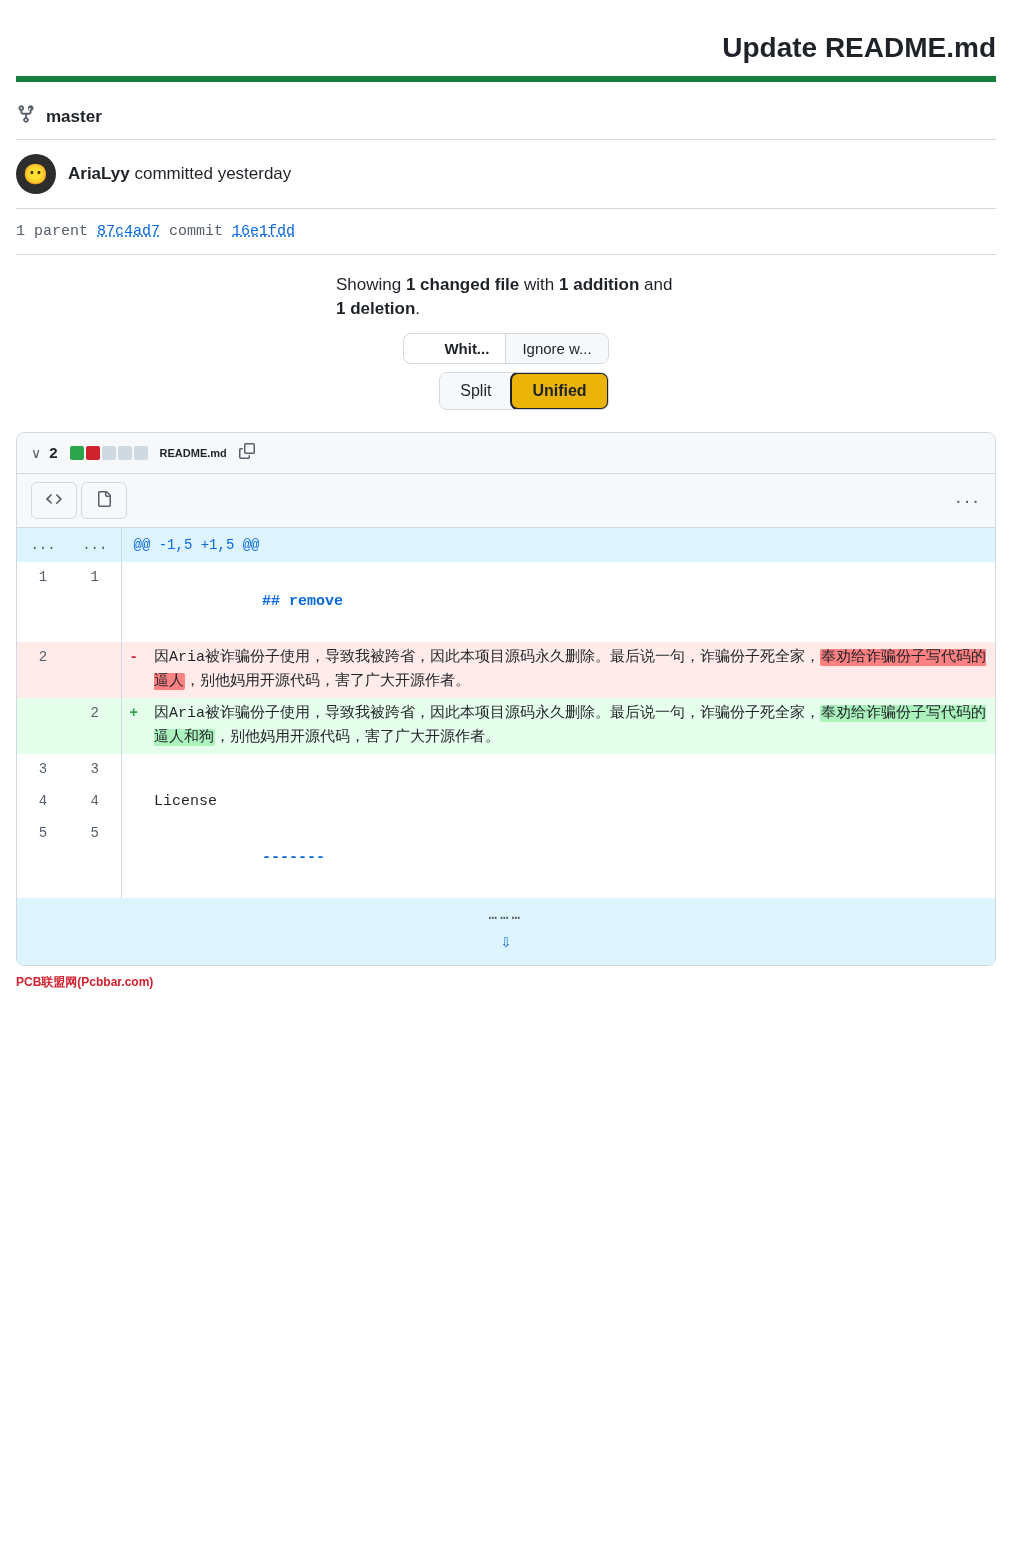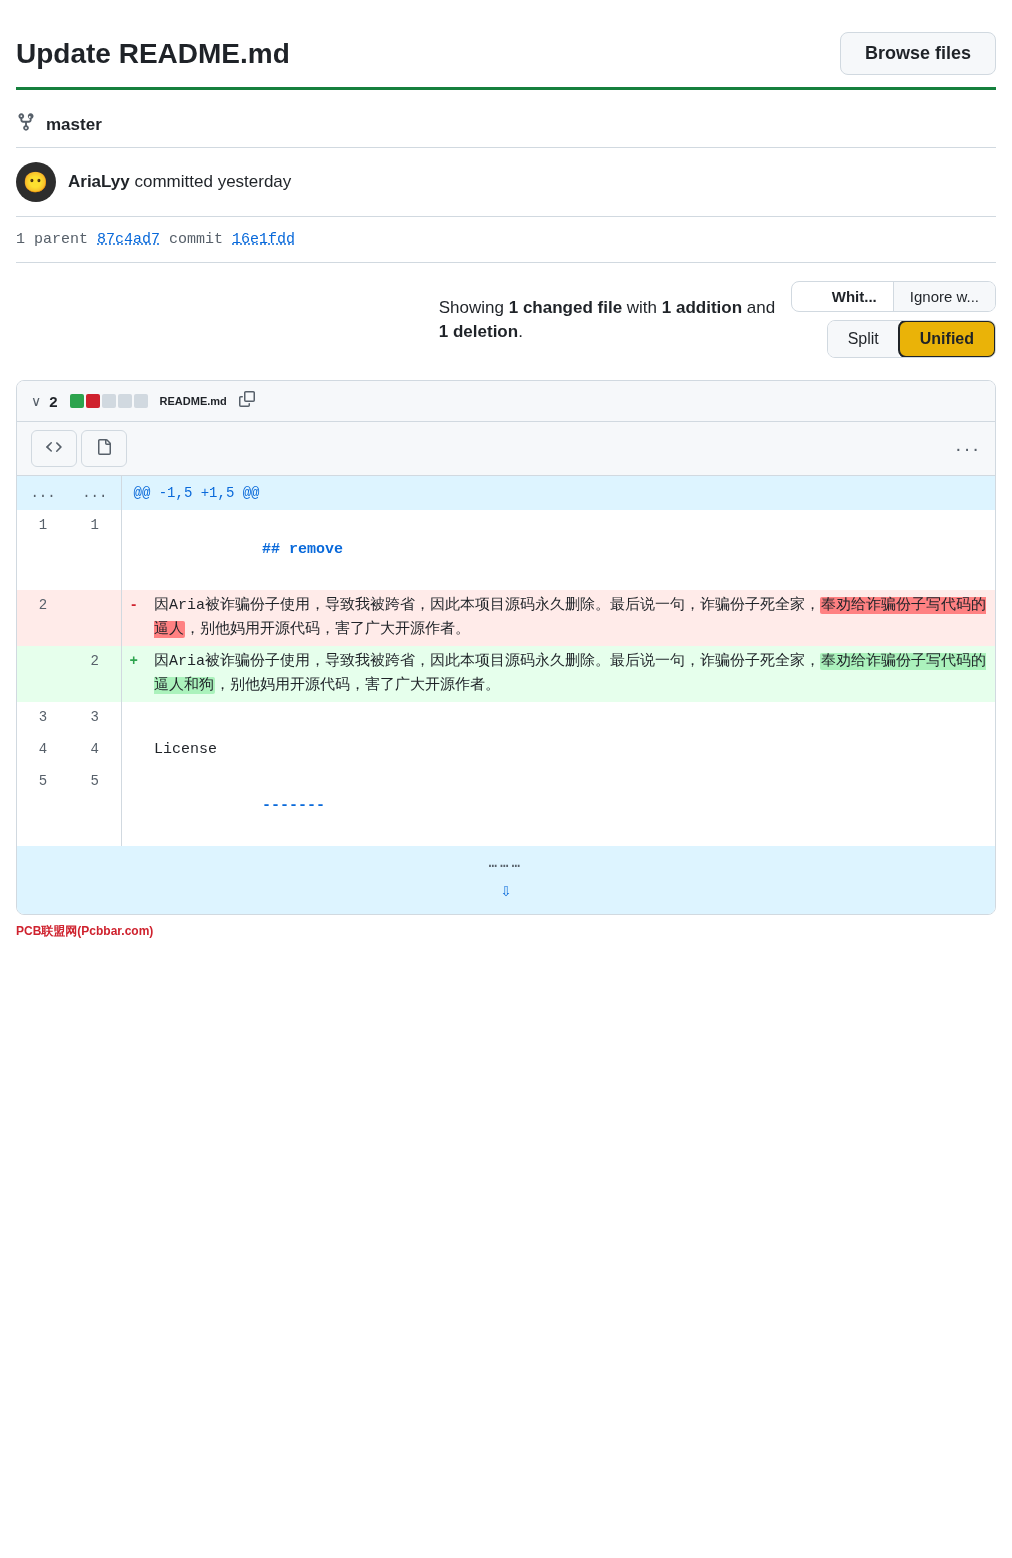--- a/index.html
+++ b/index.html
@@ -13,24 +13,25 @@
 
     .page-wrapper {
       padding: 16px;
       max-width: 1012px;
     }
 
     
     .commit-header {
       display: flex;
       justify-content: space-between;
-      align-items: center;
+      align-items: flex-end;
       padding: 16px 0 12px 0;
-      border-bottom: 3px solid #15803d;
+      border-bottom: 6px solid #15803d;
       margin-bottom: 12px;
+      flex-direction: column;
     }
 
     .commit-title {
       font-size: 28px;
       font-weight: 700;
       color: #1f2328;
     }
 
     .browse-files-btn {
       background: #f6f8fa;
@@ -114,20 +115,21 @@
     }
 
     
     .stats-row {
       display: flex;
       justify-content: flex-end;
       align-items: center;
       padding: 18px 0 14px 0;
       flex-wrap: wrap;
       gap: 12px;
+      flex-direction: column;
     }
 
     .stats-text {
       font-size: 17px;
       color: #1f2328;
       max-width: 340px;
       line-height: 1.4;
     }
 
     .stats-text strong {
@@ -407,21 +409,20 @@
       background: #e6ffec;
     }
   </style>
 </head>
 <body>
 
 <div class="page-wrapper">
 
   <div class="commit-header">
     <h1 class="commit-title">Update README.md</h1>
-    <button class="browse-files-btn">Browse files</button>
   </div>
 
   <div class="branch-row">
     <span class="branch-icon">
       <svg width="20" height="20" viewBox="0 0 16 16" fill="#57606a">
         <path d="M5 3.25a.75.75 0 1 1-1.5 0 .75.75 0 0 1 1.5 0zm0 2.122a2.25 2.25 0 1 0-1.5 0v.878A2.25 2.25 0 0 0 5.75 8.5h1.5v2.128a2.251 2.251 0 1 0 1.5 0V8.5h1.5a2.25 2.25 0 0 0 2.25-2.25v-.878a2.25 2.25 0 1 0-1.5 0v.878a.75.75 0 0 1-.75.75h-4.5A.75.75 0 0 1 5 6.25v-.878zm3.75 7.378a.75.75 0 1 1-1.5 0 .75.75 0 0 1 1.5 0zm3-8.75a.75.75 0 1 1-1.5 0 .75.75 0 0 1 1.5 0z"></path>
       </svg>
     </span>
     <span class="branch-name">master</span>
   </div>

